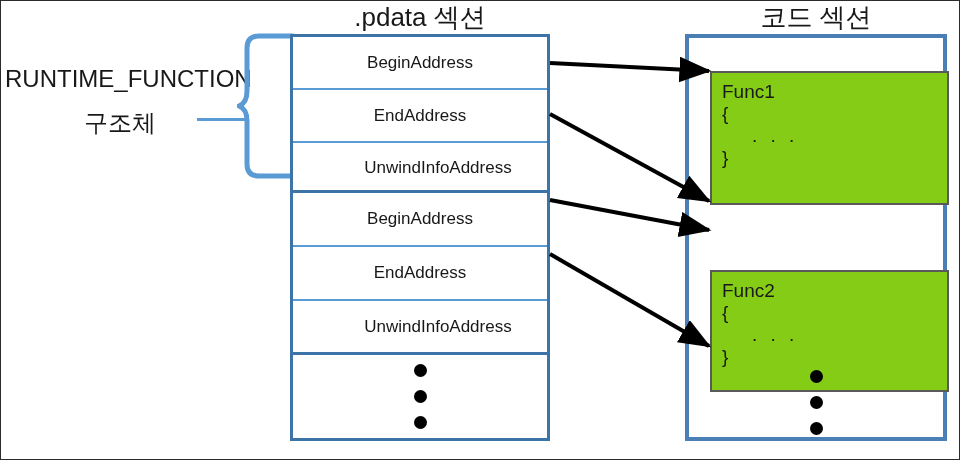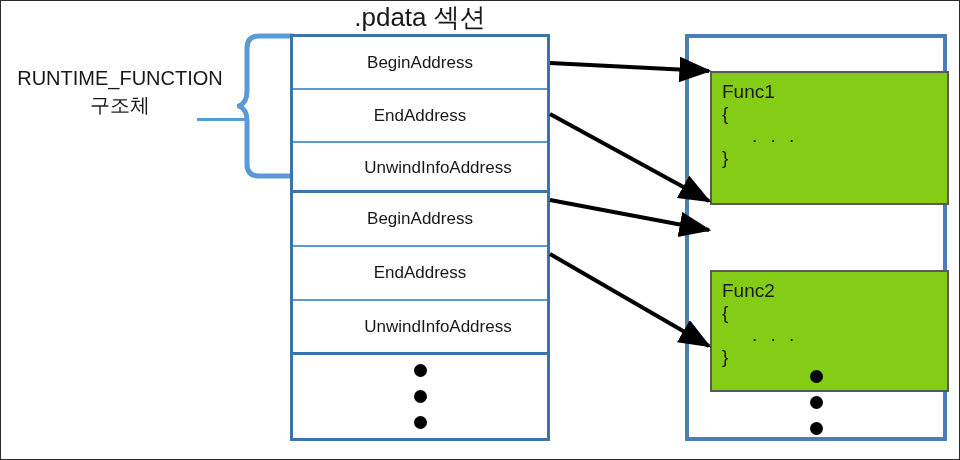--- a/index.html
+++ b/index.html
@@ -31,26 +31,26 @@
   #pdata-title { left: 289px; width: 260px; top: 2px; }
   #code-title  { left: 684px; width: 262px; top: 2px; }
 
   
   #struct-label {
     position: absolute;
     left: 4px;
     top: 64px;
     width: 230px;
     text-align: center;
-    font-size: 20px;
+    font-size: 24px;
     line-height: 27px;
     color: #181818;
     white-space: nowrap;
   }
-  #struct-label .l2 { display: block; }
+  #struct-label .l2 { display: block; margin-top: 17px; }
 
   
   #brace-stem {
     position: absolute;
     left: 196px;
     top: 117px;
     width: 48px;
     height: 3px;
     background: #5b9bd5;
   }
@@ -161,20 +161,21 @@
     pointer-events: none;
   }
 </style>
 </head>
 <body>
 
 <div id="canvas">
 
   <div class="section-title" id="pdata-title">.pdata 섹션</div>
 
+  <div class="section-title" id="code-title">코드 섹션</div>
 
   <div id="struct-label">
     <span class="l1">RUNTIME_FUNCTION</span>
     <span class="l2">구조체</span>
   </div>
 
   <div id="brace-stem"></div>
 
   <svg id="brace-svg" viewBox="0 0 58 146">
     <path d="M 56 3 L 22 3 Q 10 3 10 15 L 10 58 Q 10 70 2 73 Q 10 76 10 88 L 10 131 Q 10 143 22 143 L 56 143" fill="none" stroke="#5b9bd5" stroke-width="5" stroke-linecap="round" stroke-linejoin="round"></path>

